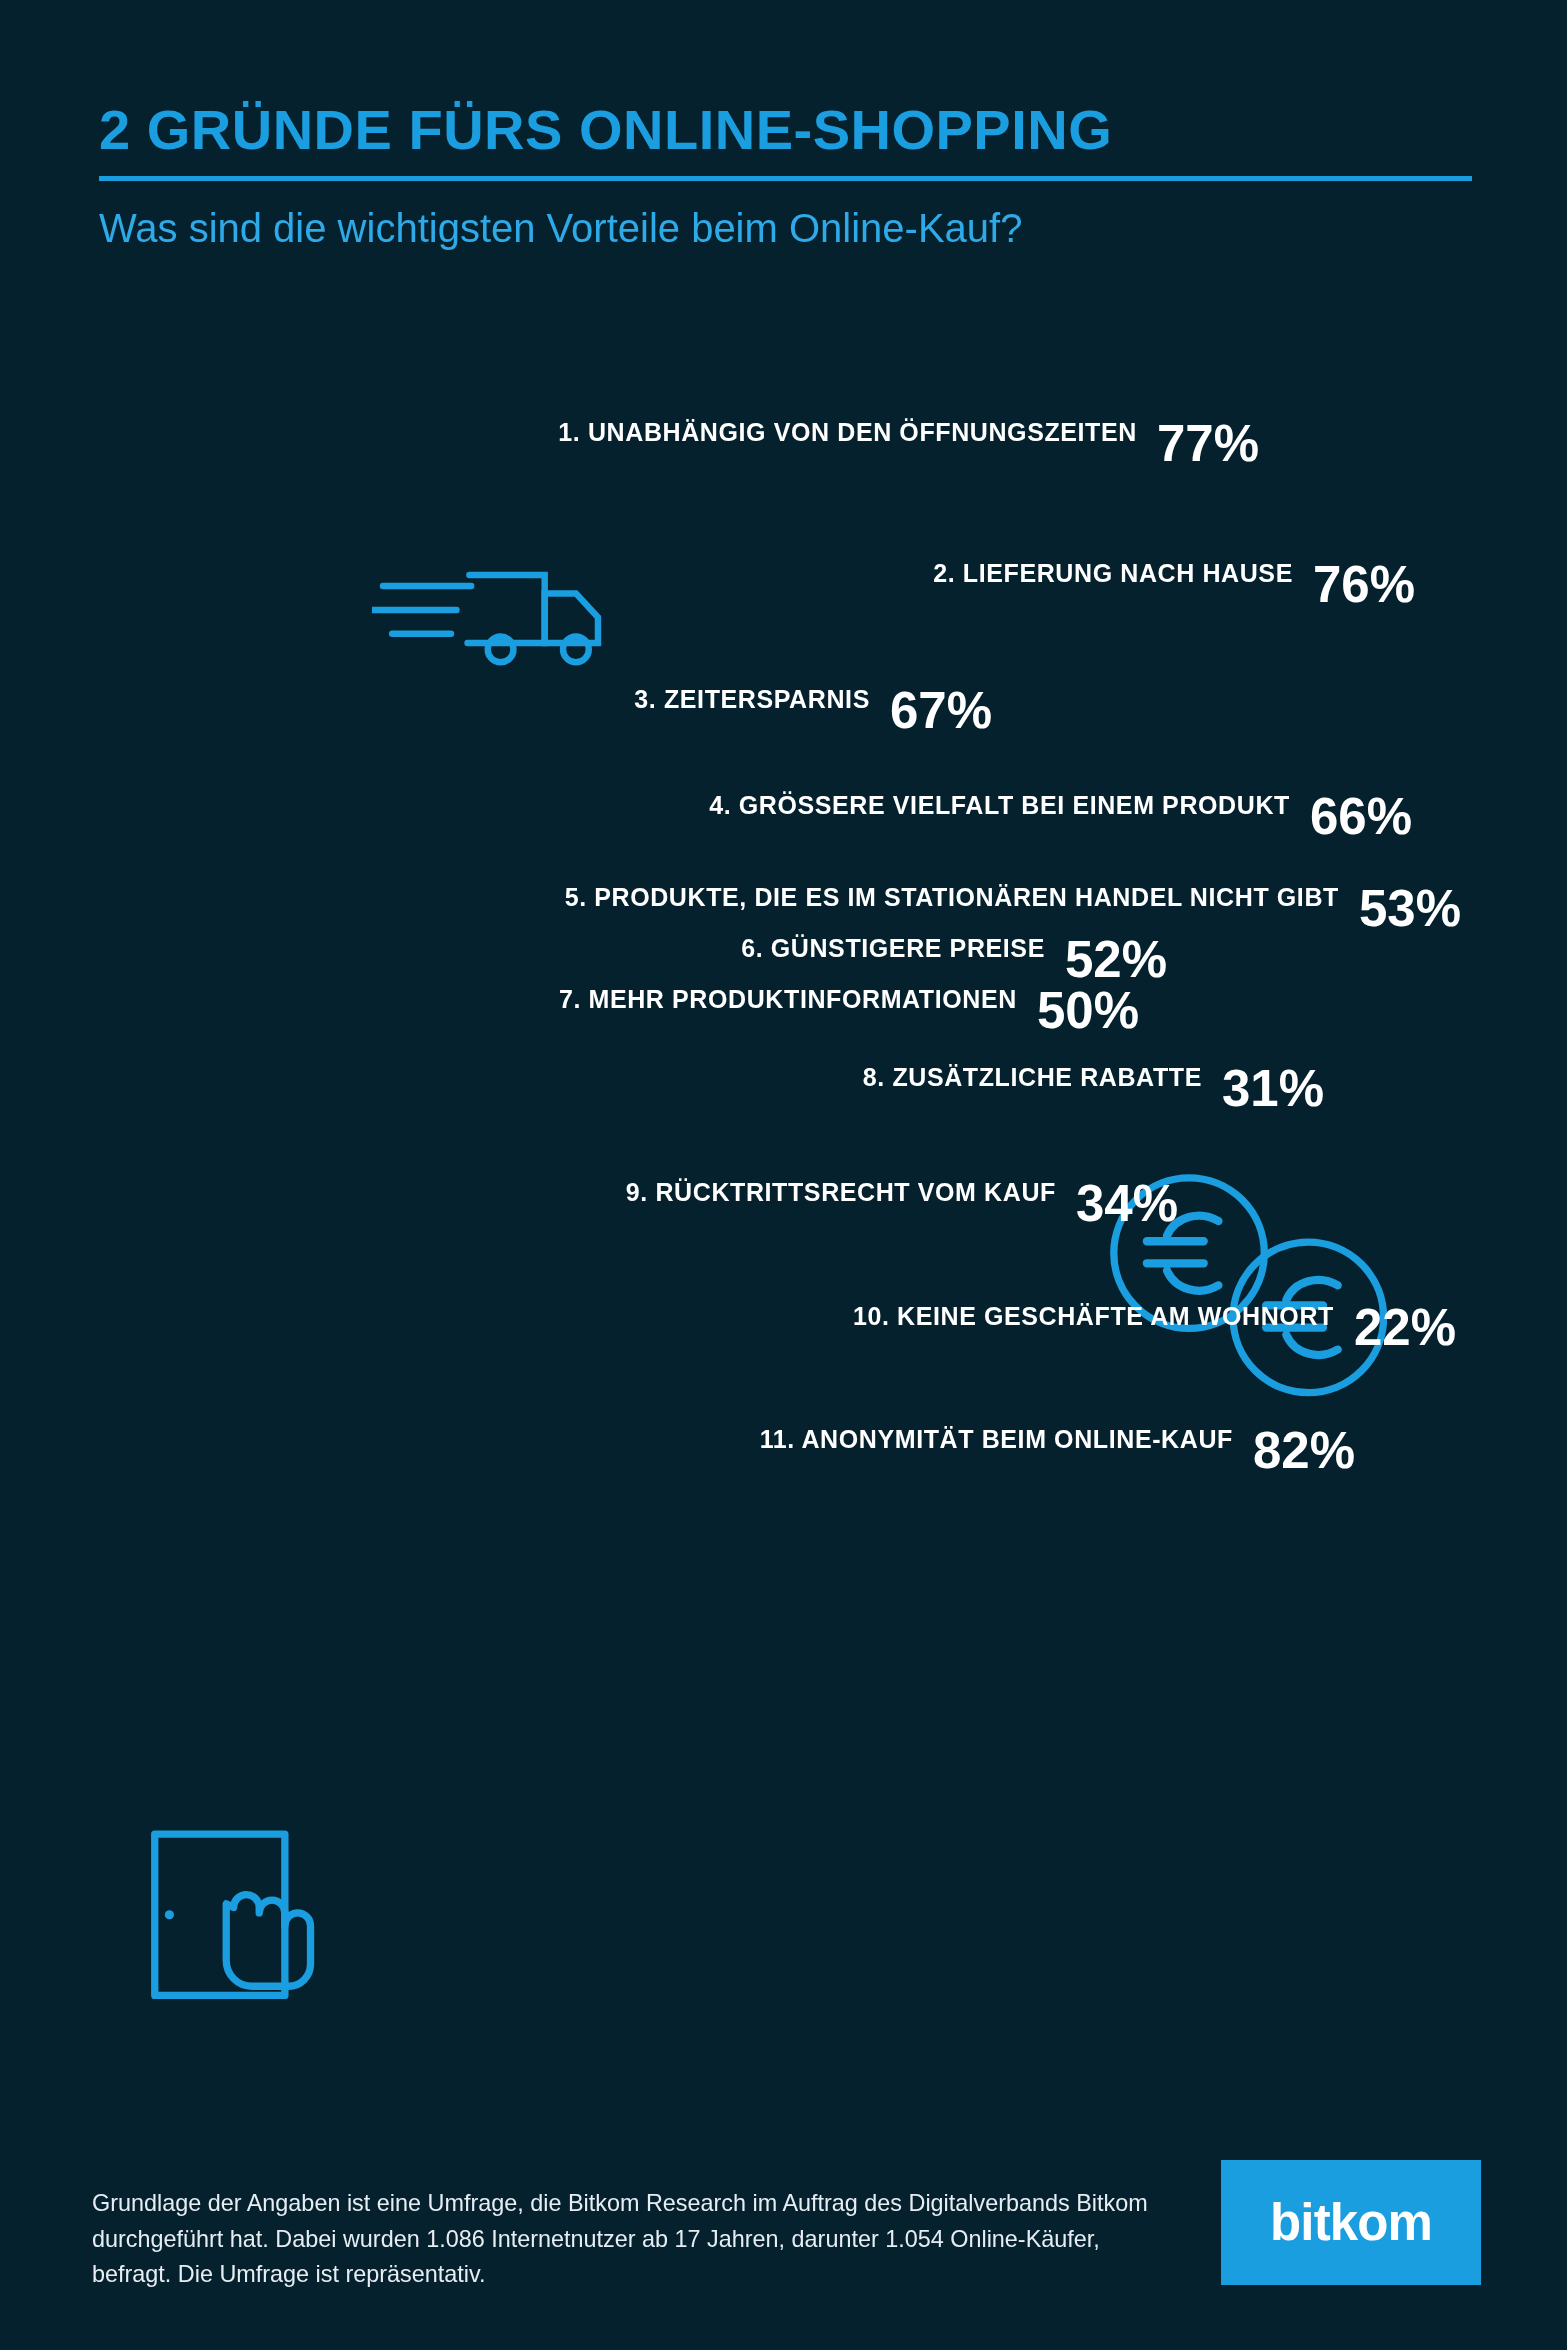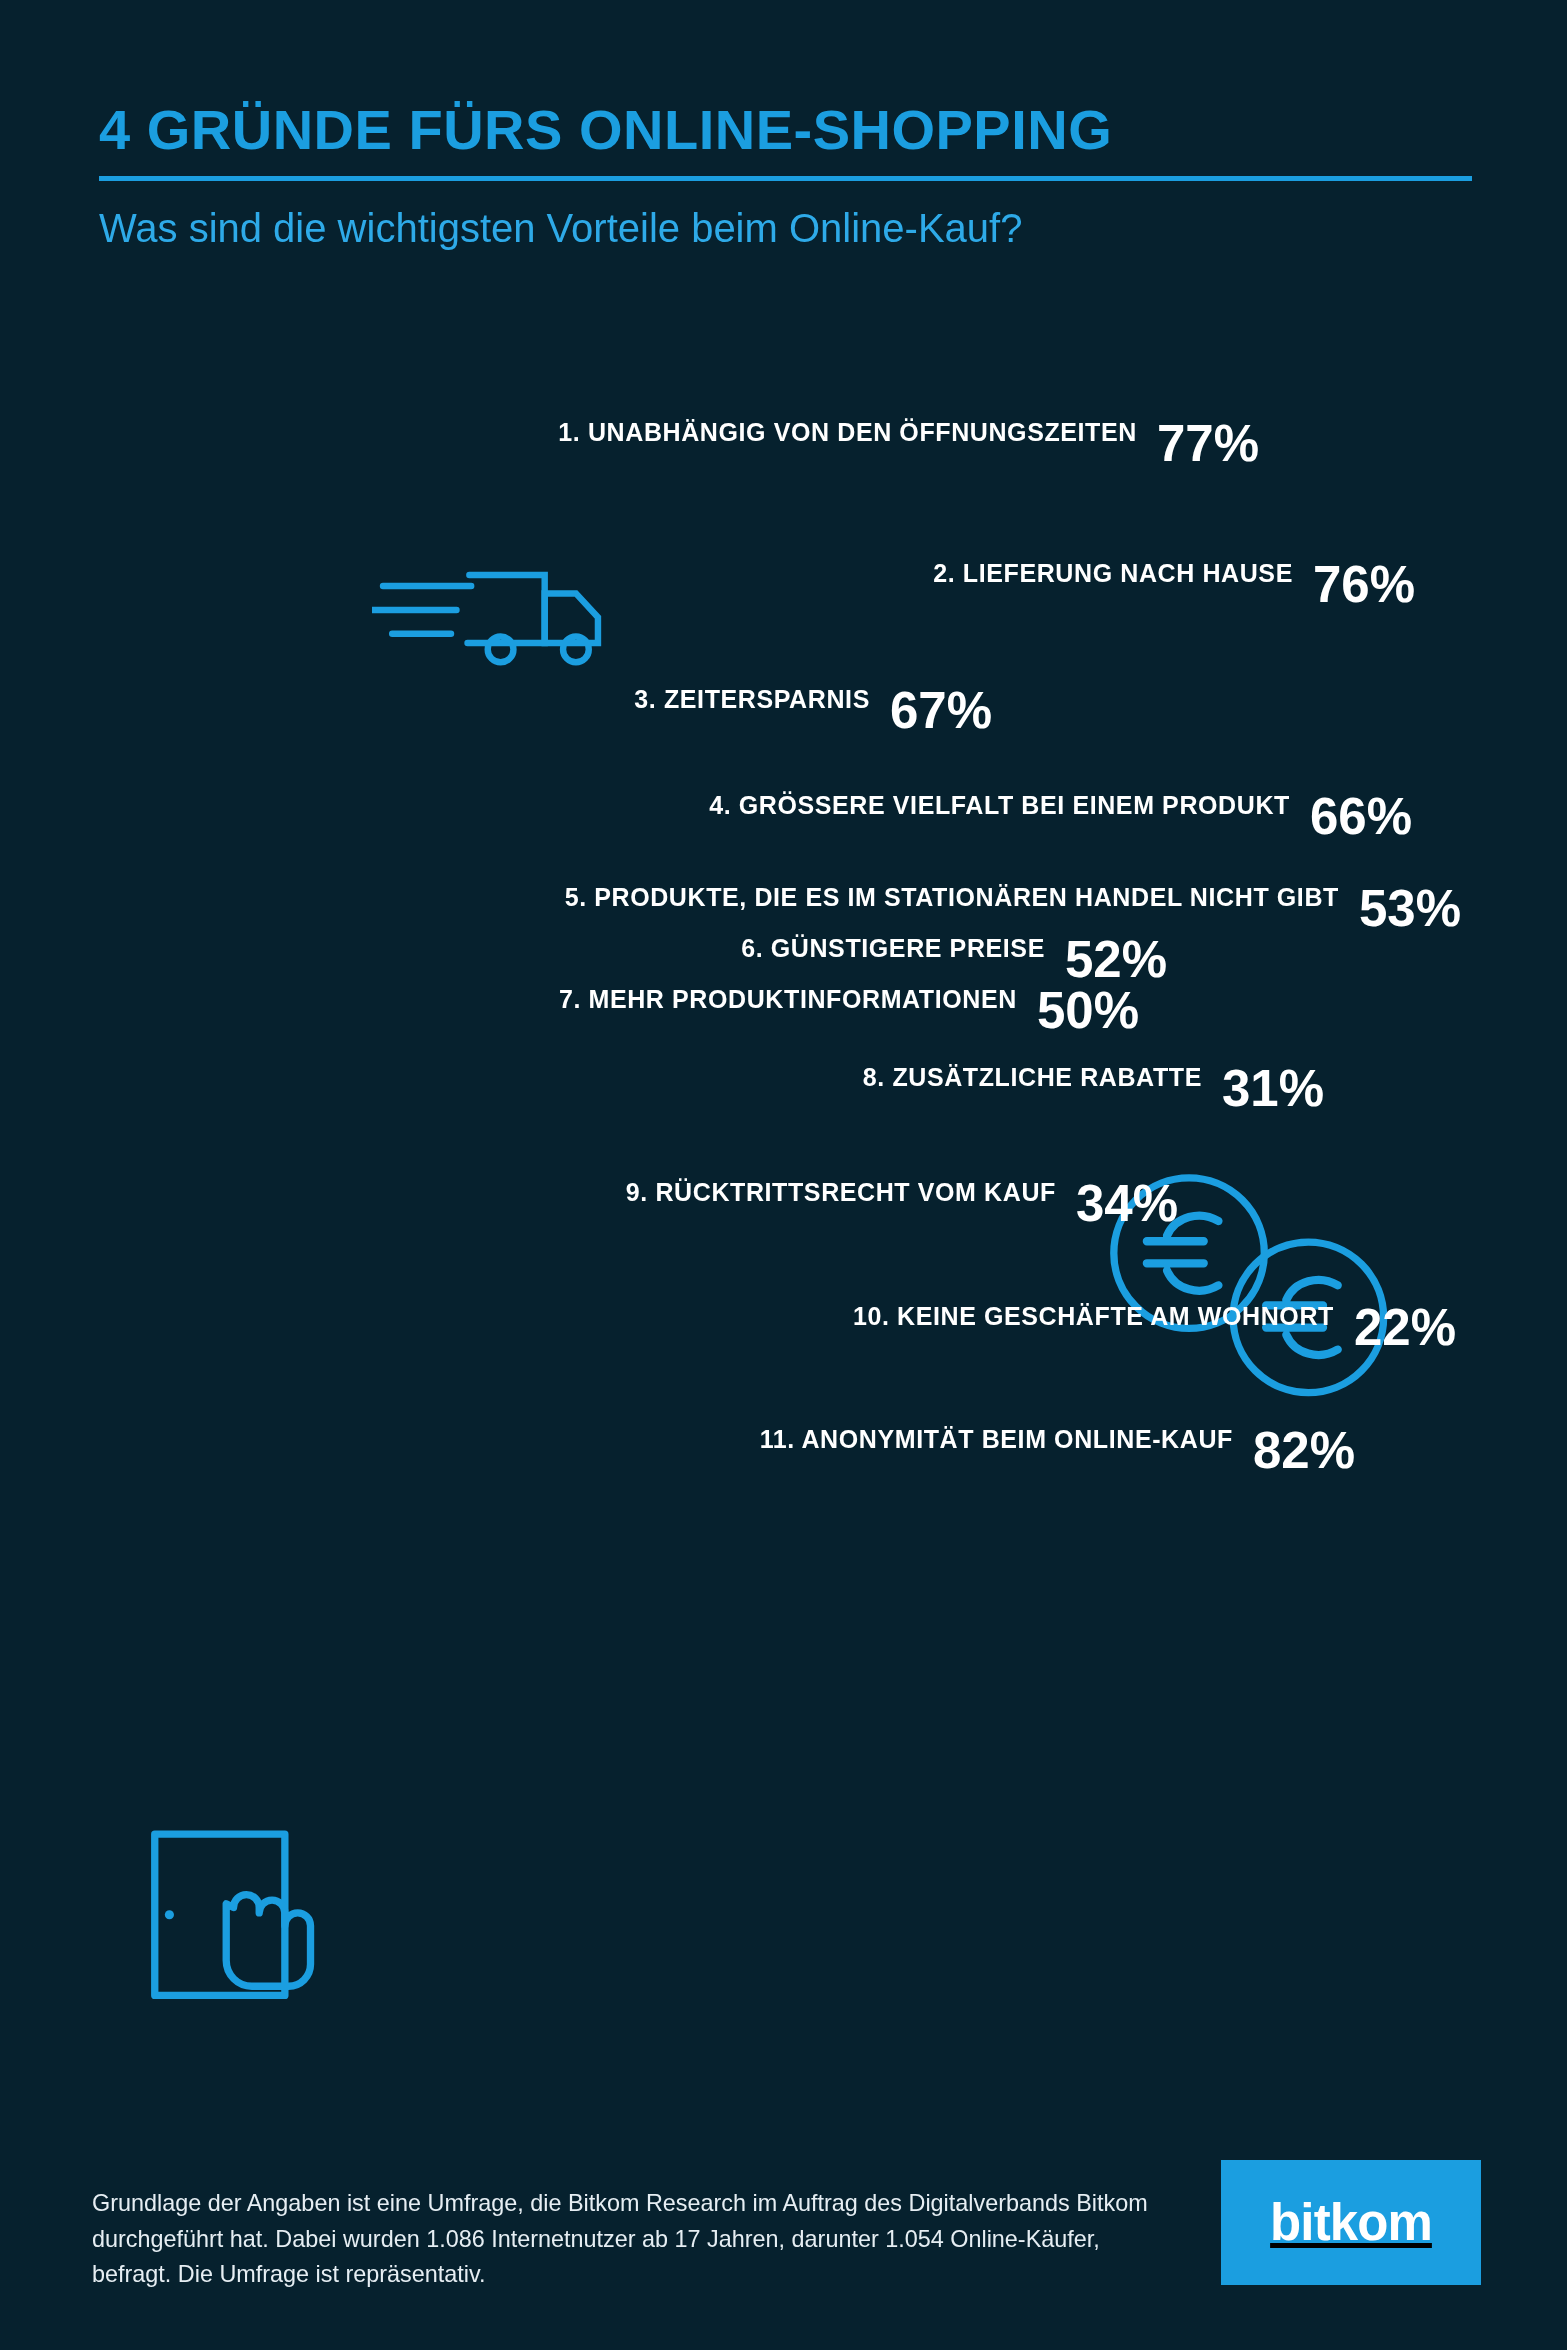--- a/index.html
+++ b/index.html
@@ -126,36 +126,35 @@
   .logo {
     position: absolute;
     left: 1221px;
     top: 2160px;
     width: 260px;
     height: 125px;
     background: #1b9ee0;
     display: flex;
     align-items: center;
     justify-content: center;
-    text-decoration: underline;
   }
   .logo .logo-text {
     color: #ffffff;
     font-size: 51px;
     font-weight: bold;
     letter-spacing: -0.9px;
   }
 </style>
 </head>
 <body>
 
 <div class="page">
 
   <div class="header">
-    <div class="title">4 GRÜNDE FÜRS ONLINE-SHOPPING</div>
+    <div class="title">2 GRÜNDE FÜRS ONLINE-SHOPPING</div>
     <div class="rule"></div>
     <div class="subtitle">Was sind die wichtigsten Vorteile beim Online-Kauf?</div>
   </div>
 
   <div class="icon-truck">
     <svg viewBox="0 0 270 115" width="248" height="106" fill="none" stroke="#1b9ee0" stroke-width="7" stroke-linecap="round">
       <line x1="12" y1="26" x2="108" y2="26"></line>
       <line x1="0" y1="52" x2="92" y2="52"></line>
       <line x1="22" y1="78" x2="86" y2="78"></line>
       <path d="M106 14 H188 V88 H104"></path>

